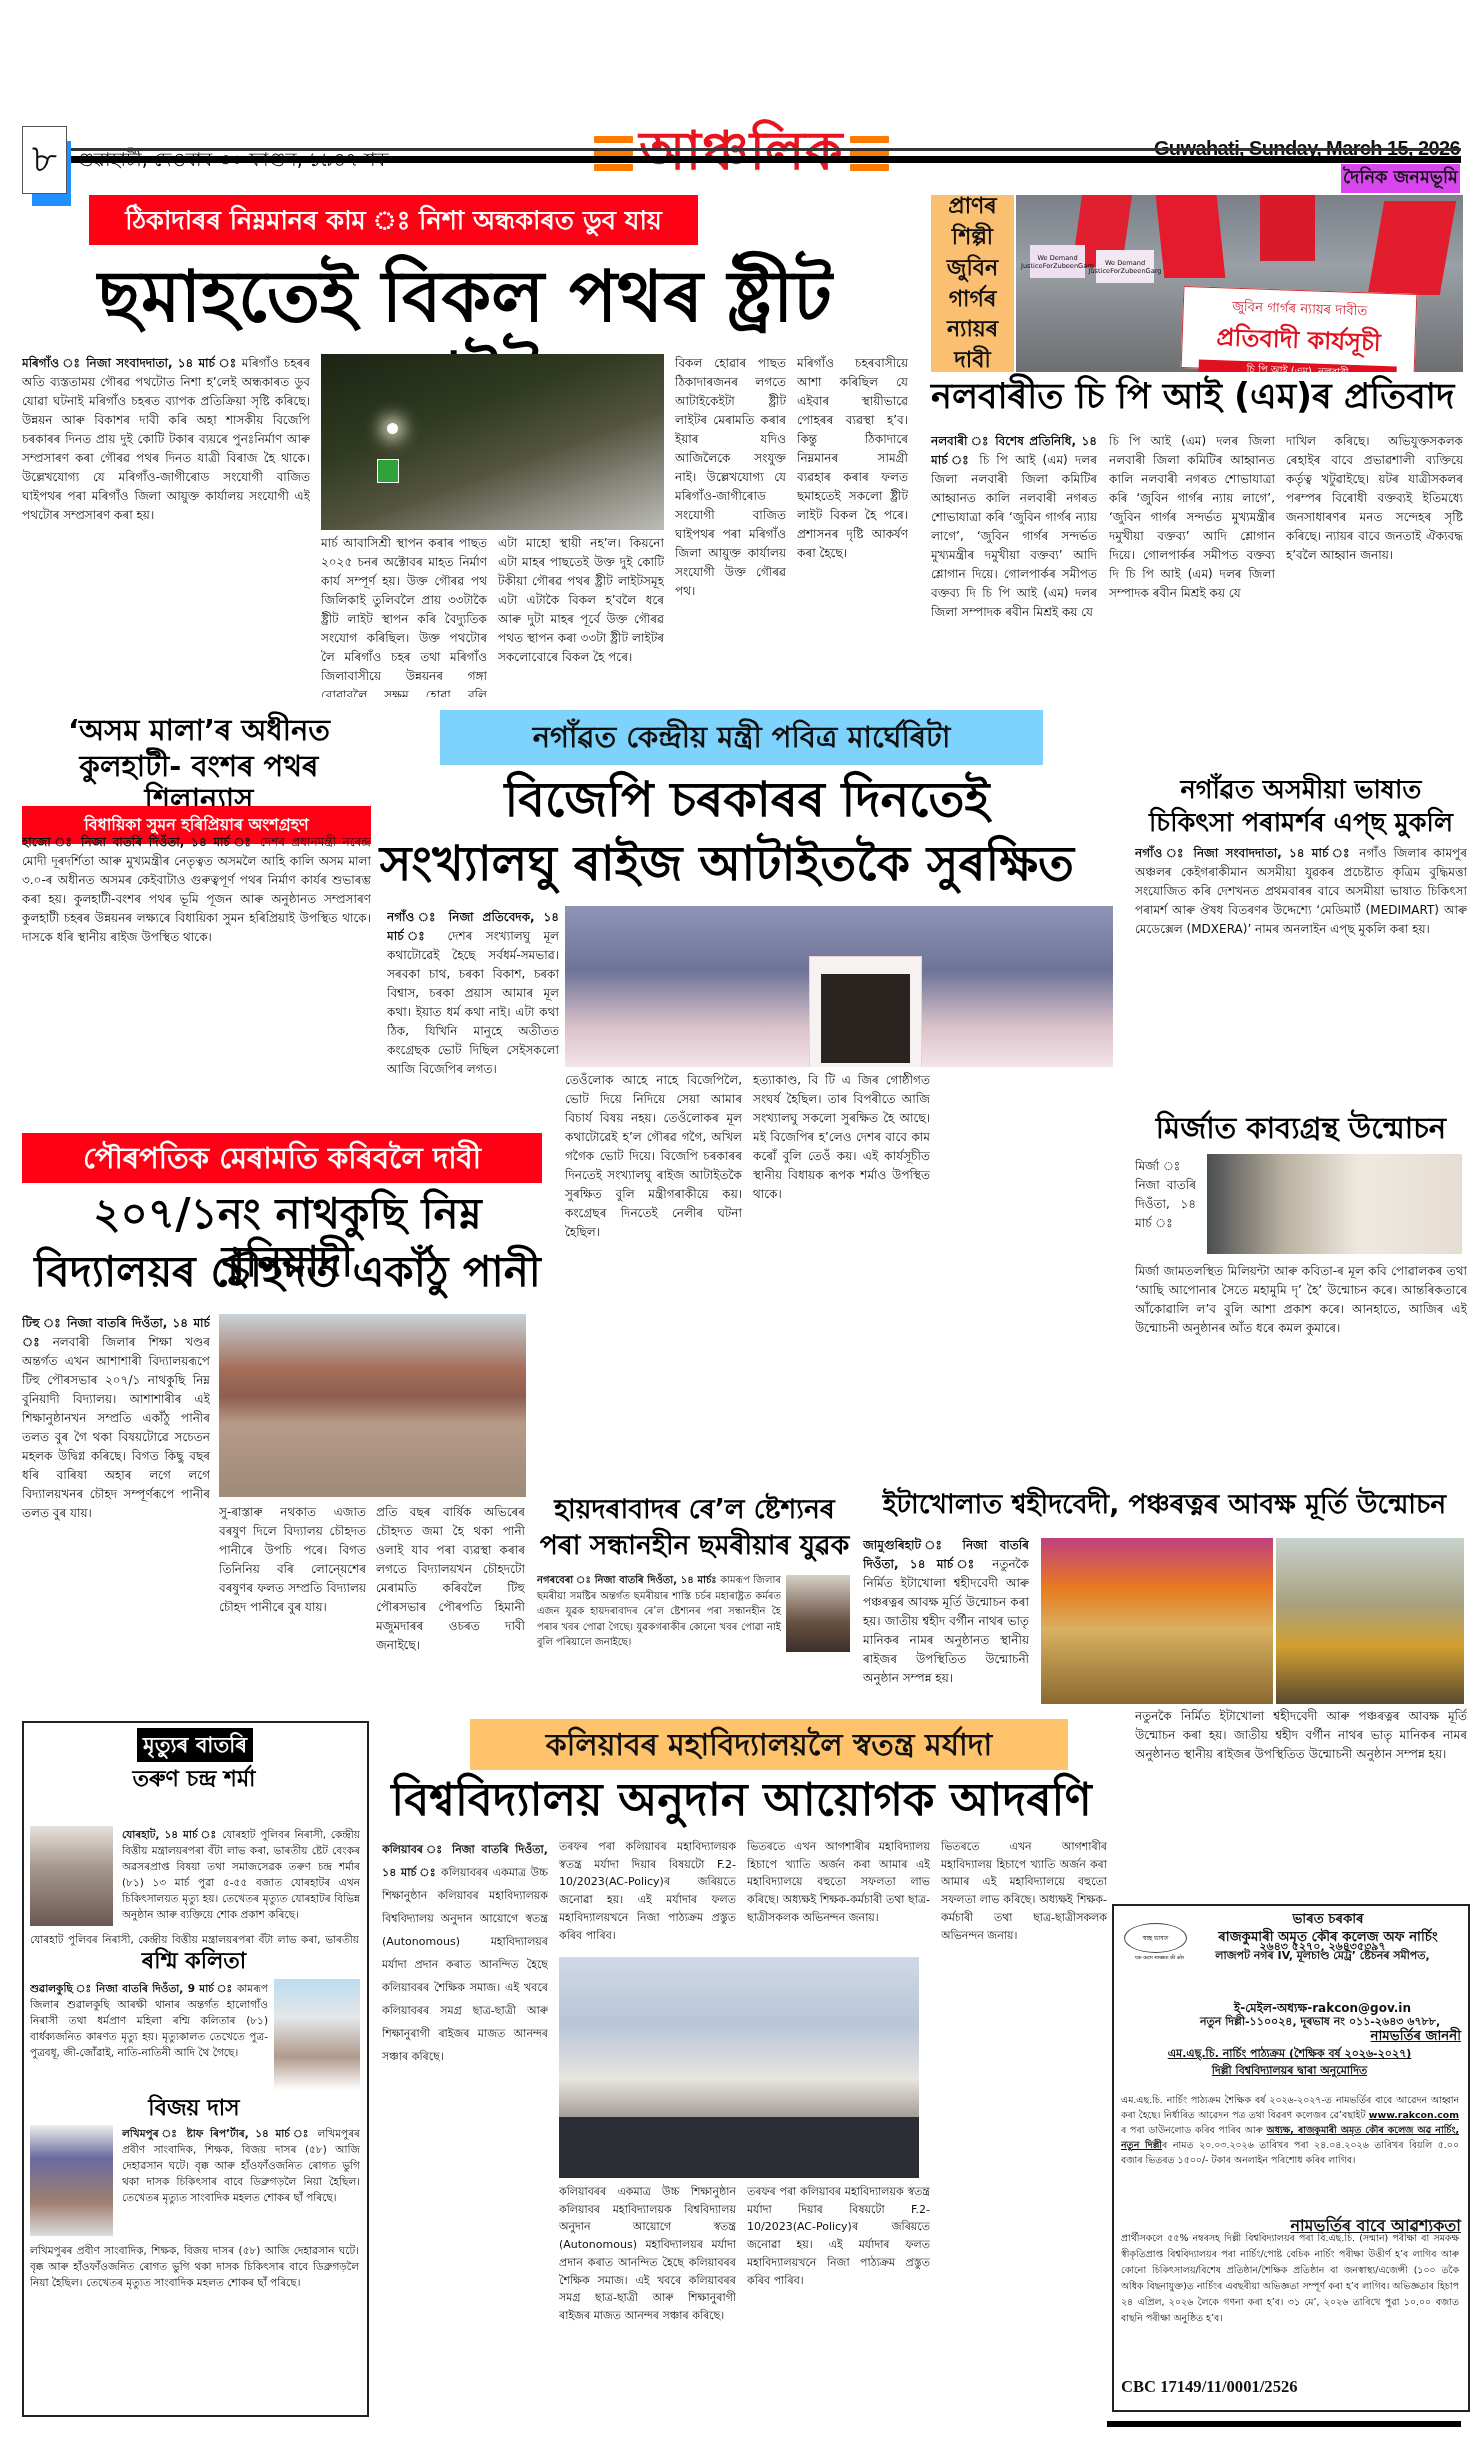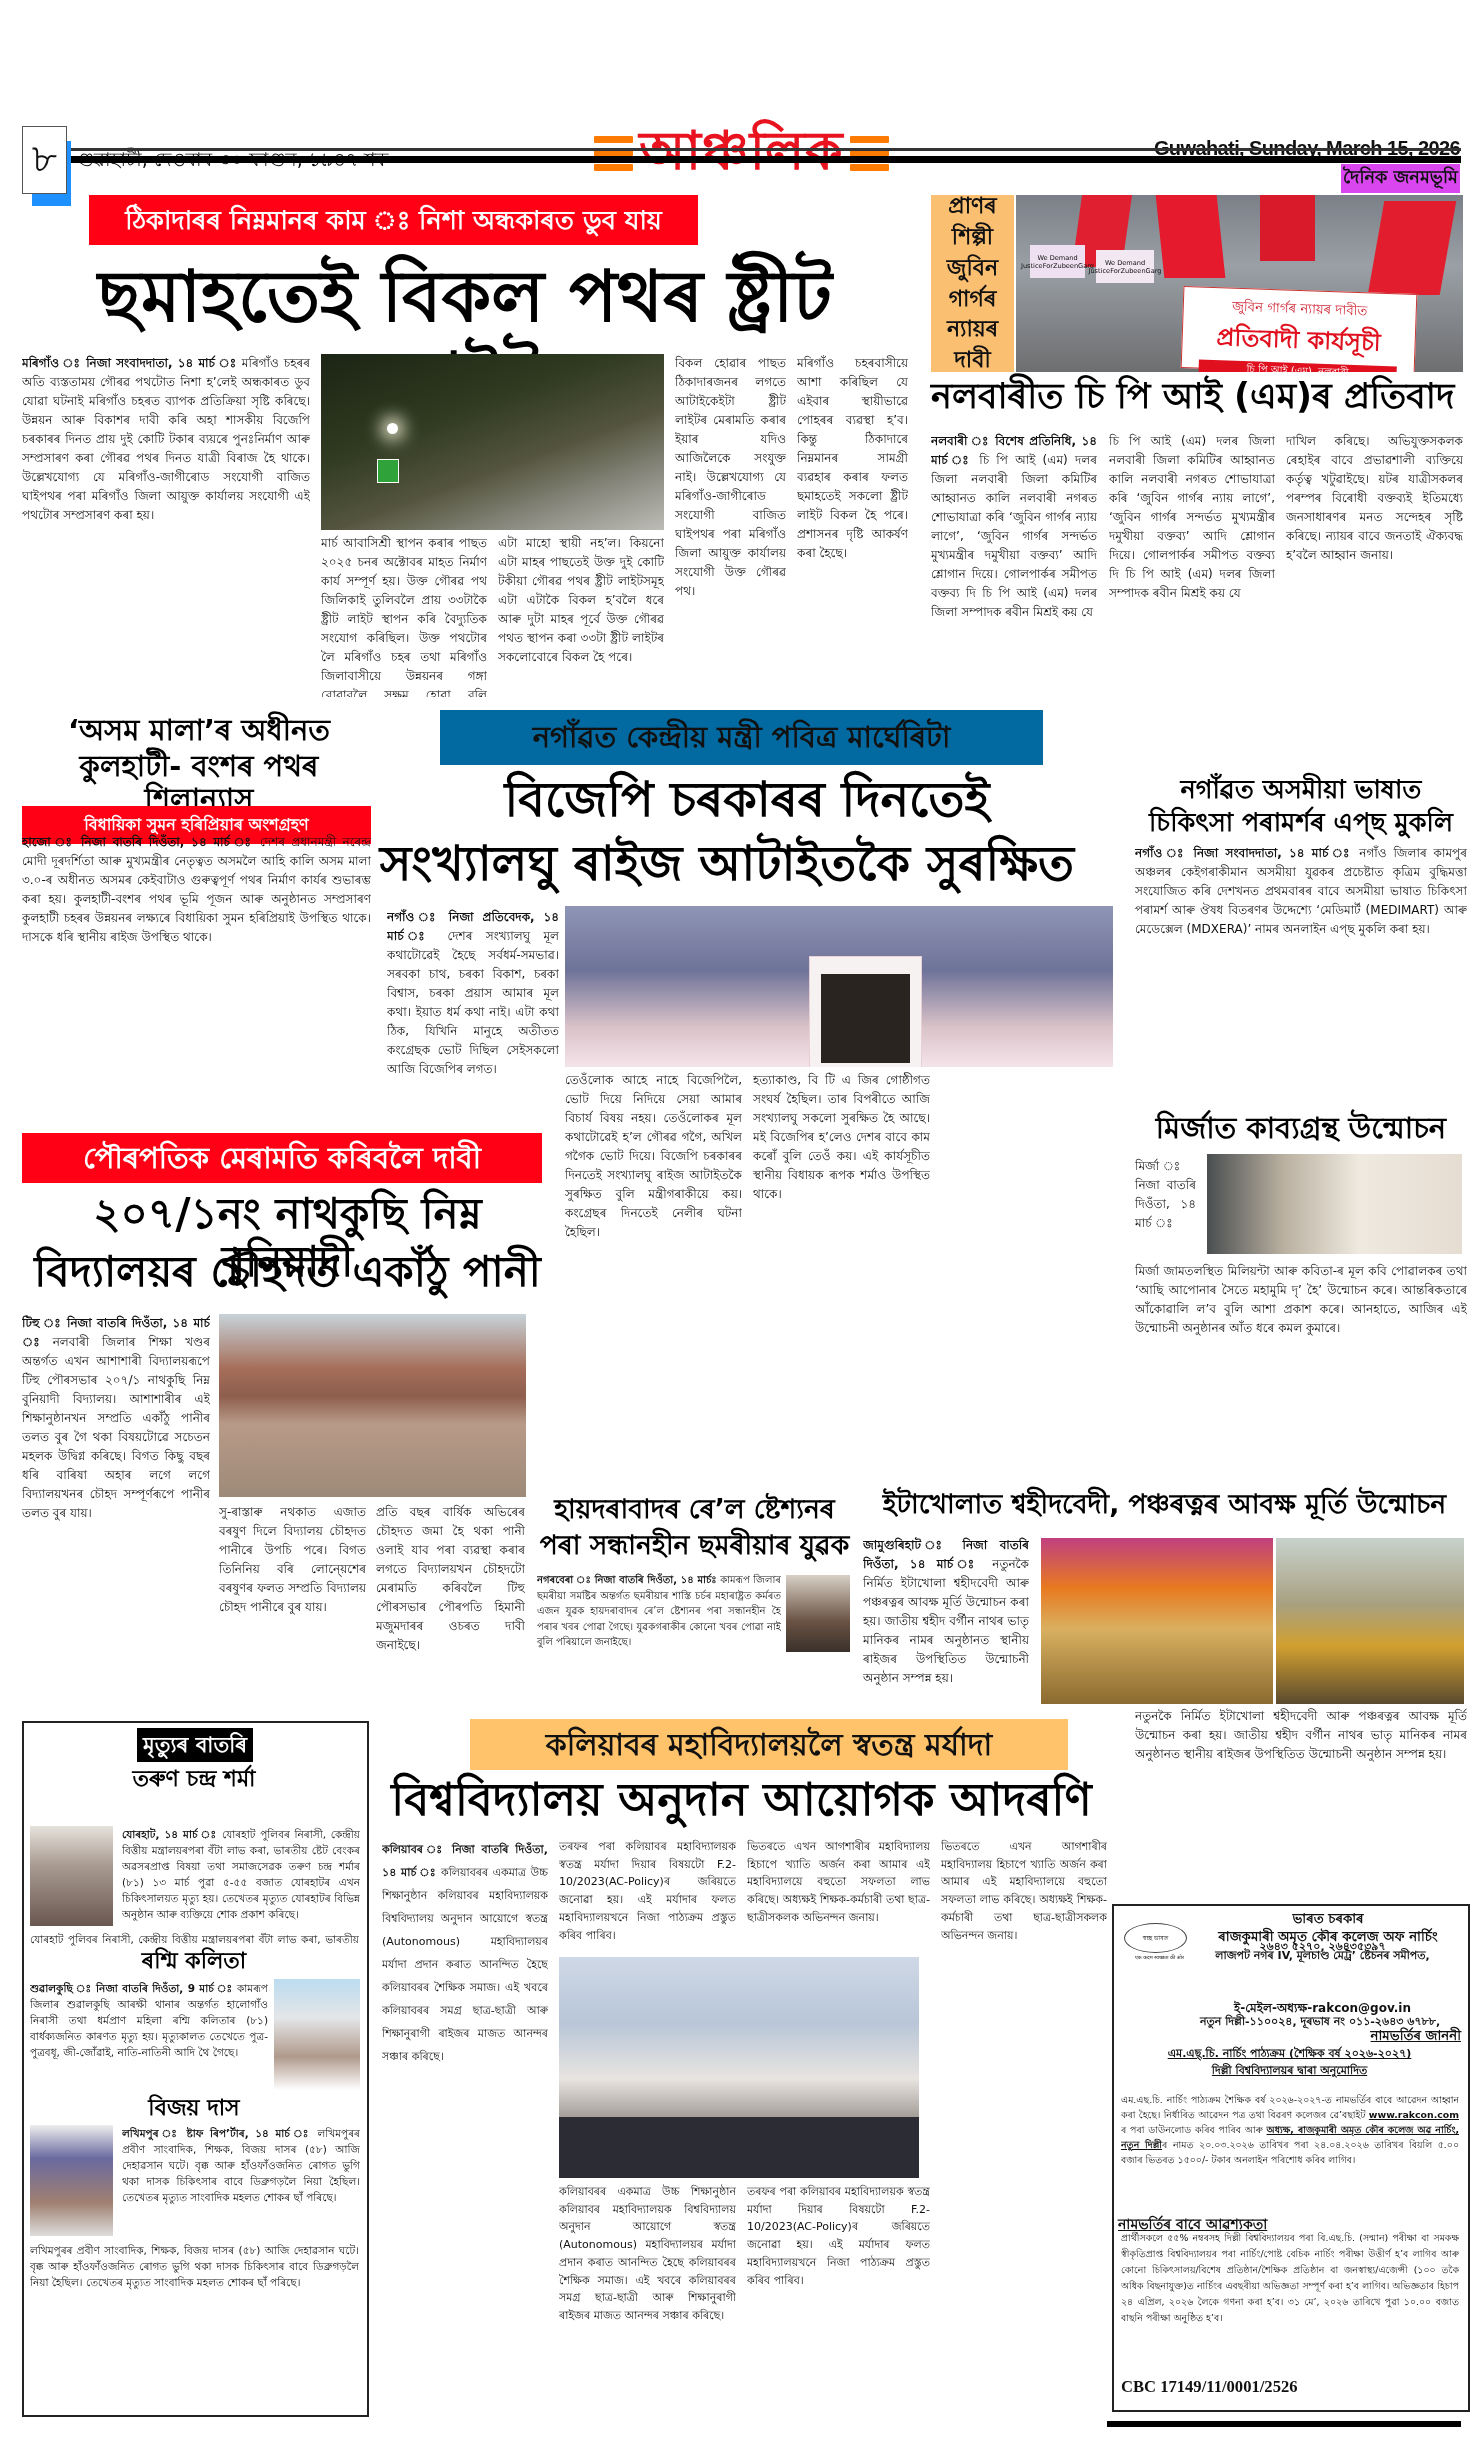--- a/index.html
+++ b/index.html
@@ -13,21 +13,21 @@
   .page-num-shadow { left:32px; top:141px; width:39px; height:65px; background:#1e90ff; z-index:1;}
   .date-bn { left:77px; top:145px; font-size:19px; }
   .logo { left:631px; top:123px; width:221px; height:61px; display:flex; align-items:center; justify-content:center; }
   .logo-text { color:#e8131f; font-size:53px; font-weight:bold; letter-spacing:1.1px; }
   .logo-bars { display:flex; flex-direction:column; gap:7.7px; margin:0 6.6px; }
   .logo-bars span { display:block; width:39px; height:6.6px; background:#ff7a00; border-radius:1.1px; }
   .date-en { right:22px; top:137px; font-family:"Liberation Sans", sans-serif; font-size:20px; font-weight:bold; letter-spacing:-0.6px; }
   .paper-name { right:22px; top:164px; font-size:17.7px; font-weight:bold; background:#d946ef; padding:0 2.2px; }
 
   .banner-red { background:#ff0015; color:#fff; text-align:center; font-weight:bold; }
-  .banner-orange { background:#0369a1; color:#111; text-align:center; font-weight:bold; }
+  .banner-orange { background:#7dd3fc; color:#111; text-align:center; font-weight:bold; }
   .banner-peach { background:#ffc36b; color:#111; text-align:center; font-weight:bold; }
   .headline { font-weight:bold; text-align:center; line-height:1.15; color:#000; }
   .body-text { font-size:12px; line-height:19px; text-align:justify; color:#111; overflow:hidden; }
   .photo { overflow:hidden; }
   .box { border:2.2px solid #222; background:#fff; }
 </style>
 </head>
 <body>
 
 <div class="abs page-num-shadow"></div>
@@ -203,18 +203,18 @@
 <div class="abs" style="left:1184px;top:1999px;width:277px;text-align:center;font-size:12px;font-weight:bold;">ই-মেইল-অধ্যক্ষ-rakcon@gov.in</div>
 <div class="abs" style="left:1118px;top:2026px;width:343px;text-align:right;font-size:13.3px;font-weight:bold;text-decoration:underline;">নামভৰ্তিৰ জাননী</div>
 <div class="abs" style="left:1118px;top:2045px;width:343px;text-align:center;font-size:11px;font-weight:bold;text-decoration:underline;">এম.এছ্‌.চি. নাৰ্চিং পাঠ্যক্ৰম (শৈক্ষিক বৰ্ষ ২০২৬-২০২৭)</div>
 <div class="abs" style="left:1118px;top:2062px;width:343px;text-align:center;font-size:11px;font-weight:bold;text-decoration:underline;">দিল্লী বিশ্ববিদ্যালয়ৰ দ্বাৰা অনুমোদিত</div>
 <div class="abs body-text" style="left:1121px;top:2092px;width:338px;height:119px;font-size:9.4px;line-height:15px;">
   <span>এম.এছ.চি. নাৰ্চিং পাঠ্যক্ৰম শৈক্ষিক বৰ্ষ ২০২৬-২০২৭-ত নামভৰ্তিৰ বাবে আৱেদন আহ্বান কৰা হৈছে। নিৰ্ধাৰিত আৱেদন পত্ৰ তথা বিৱৰণ কলেজৰ ৱে’বছাইট</span>
   <b style="text-decoration:underline;">www.rakcon.com</b>
   <span>ৰ পৰা ডাউনলোড কৰিব পাৰিব আৰু</span>
   <b style="text-decoration:underline;">অধ্যক্ষ, ৰাজকুমাৰী অমৃত কৌৰ কলেজ অৱ নাৰ্চিং, নতুন দিল্লী</b><span>ৰ নামত ২০.০৩.২০২৬ তাৰিখৰ পৰা ২৪.০৪.২০২৬ তাৰিখৰ বিয়লি ৫.০০ বজাৰ ভিতৰত ১৫০০/- টকাৰ অনলাইন পৰিশোধ কৰিব লাগিব।</span>
 </div>
-<div class="abs" style="left:1118px;top:2213px;width:343px;text-align:left;font-size:14px;font-weight:bold;text-decoration:underline;">নামভৰ্তিৰ বাবে আৱশ্যকতা</div>
+<div class="abs" style="left:1118px;top:2213px;width:343px;text-align:right;font-size:16px;font-weight:bold;text-decoration:underline;">নামভৰ্তিৰ বাবে আৱশ্যকতা</div>
 <div class="abs body-text" style="left:1121px;top:2230px;width:338px;height:144px;font-size:9.4px;line-height:16px;">প্ৰাৰ্থীসকলে ৫৫% নম্বৰসহ দিল্লী বিশ্ববিদ্যালয়ৰ পৰা বি.এছ.চি. (সন্মান) পৰীক্ষা বা সমকক্ষ স্বীকৃতিপ্ৰাপ্ত বিশ্ববিদ্যালয়ৰ পৰা নাৰ্চিং/পোষ্ট বেচিক নাৰ্চিং পৰীক্ষা উত্তীৰ্ণ হ’ব লাগিব আৰু কোনো চিকিৎসালয়/বিশেষ প্ৰতিষ্ঠান/শৈক্ষিক প্ৰতিষ্ঠান বা জনস্বাস্থ্য/এজেন্সী (১০০ তকৈ অধিক বিছনাযুক্ত)ত নাৰ্চিংৰ এবছৰীয়া অভিজ্ঞতা সম্পূৰ্ণ কৰা হ’ব লাগিব। অভিজ্ঞতাৰ হিচাপ ২৪ এপ্ৰিল, ২০২৬ লৈকে গণনা কৰা হ’ব। ৩১ মে’, ২০২৬ তাৰিখে পুৱা ১০.০০ বজাত বাছনি পৰীক্ষা অনুষ্ঠিত হ’ব।</div>
 <div class="abs" style="left:1121px;top:2377px;font-family:'Liberation Serif', serif;font-size:16.6px;font-weight:bold;">CBC 17149/11/0001/2526</div>
 
 <div class="abs" style="left:1107px;top:2421px;width:354px;height:5.5px;background:#000;"></div>
 
 
 </body></html>

